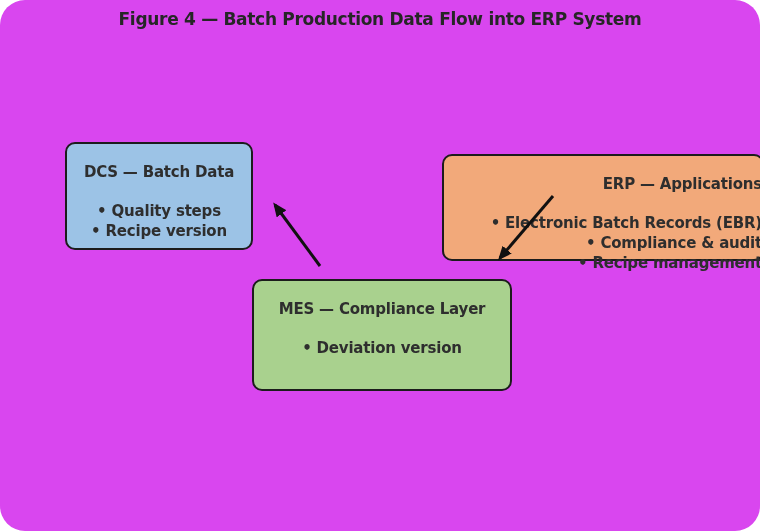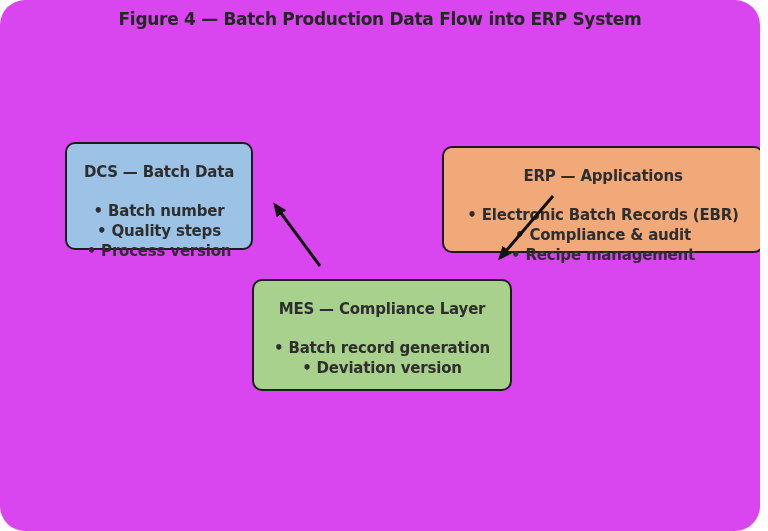--- a/index.html
+++ b/index.html
@@ -30,58 +30,56 @@
     border-radius: 10px;
     text-align: center;
     color: #2e2e2e;
     font-weight: bold;
     font-size: 15px;
     line-height: 20px;
     padding-top: 18px;
     letter-spacing: -0.2px;
   }
   .box-dcs { left: 65px;  top: 142px; width: 188px; height: 108px; }
-  .box-erp { left: 442px; top: 146px; width: 322px; height: 107px; }
+  .box-erp { left: 442px; top: 154px; width: 322px; height: 107px; text-align: right; }
   .box-mes { left: 252px; top: 279px; width: 260px; height: 112px; }
   .box-spacer { height: 19px; }
   .arrows {
     position: absolute;
     left: 0; top: 0;
     width: 768px; height: 531px;
     pointer-events: none;
     z-index: 5;
   }
 </style>
 </head>
 <body>
 
 <div class="canvas">
 
   <div class="fig-title">Figure 4 — Batch Production Data Flow into ERP System</div>
 
   <div class="box box-dcs" style="background: rgb(156, 195, 230);">
     <div>DCS — Batch Data</div>
     <div class="box-spacer"></div>
-    <div>• Batch number</div>
     <div>• Quality steps</div>
-    <div>• Process version</div>
+    <div>• Recipe version</div>
   </div>
 
   <div class="box box-erp" style="background: rgb(242, 169, 122);">
     <div>ERP — Applications</div>
     <div class="box-spacer"></div>
     <div>• Electronic Batch Records (EBR)</div>
     <div>• Compliance &amp; audit</div>
     <div>• Recipe management</div>
   </div>
 
   <div class="box box-mes" style="background: rgb(169, 209, 142);">
     <div>MES — Compliance Layer</div>
     <div class="box-spacer"></div>
-    <div>• Batch record generation</div>
     <div>• Deviation version</div>
   </div>
 
   <svg class="arrows" viewBox="0 0 768 531" xmlns="http://www.w3.org/2000/svg">
     <defs>
       <marker id="ah" markerWidth="14" markerHeight="12" refX="11" refY="6" orient="auto" markerUnits="userSpaceOnUse">
         <path d="M0,0 L14,6 L0,12 Z" fill="#111111"></path>
       </marker>
     </defs>
     <line x1="320" y1="266" x2="275" y2="205" stroke-width="3" marker-end="url(#ah)" stroke="#111111"></line>

